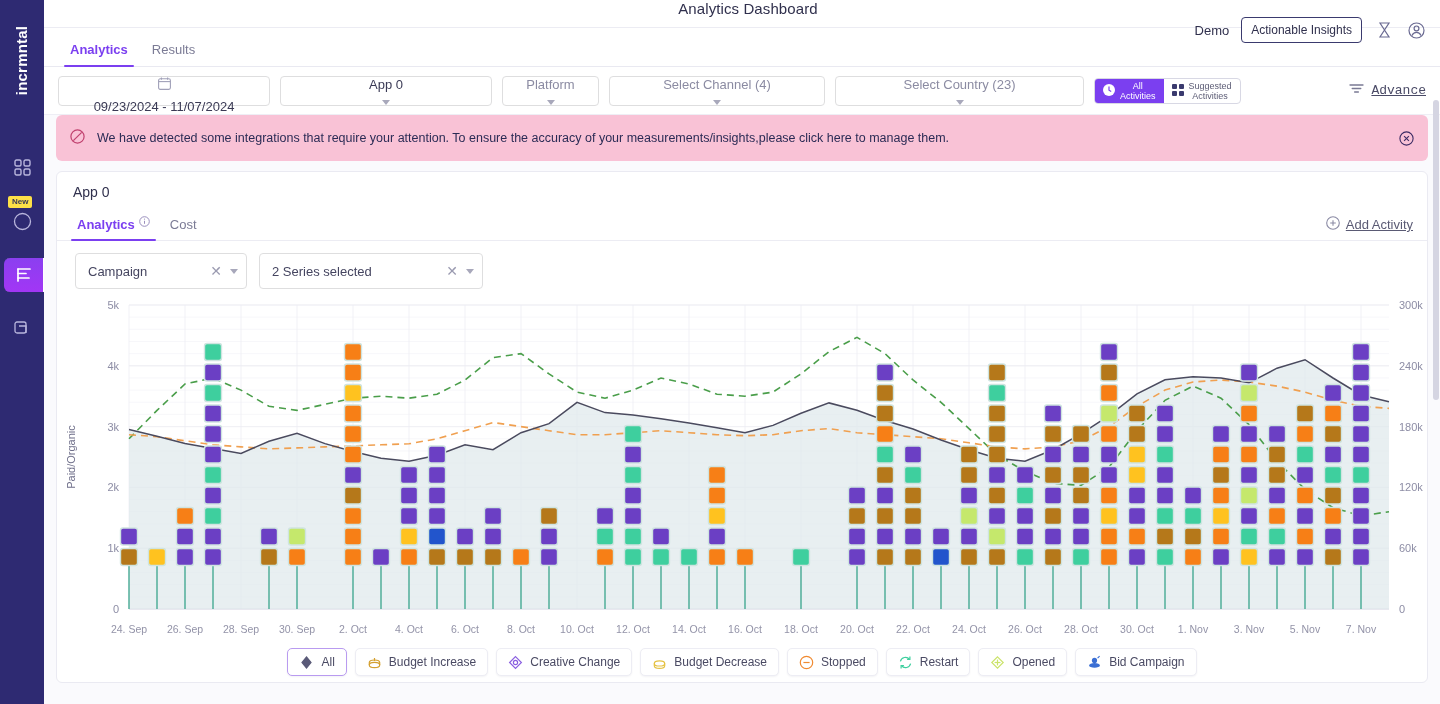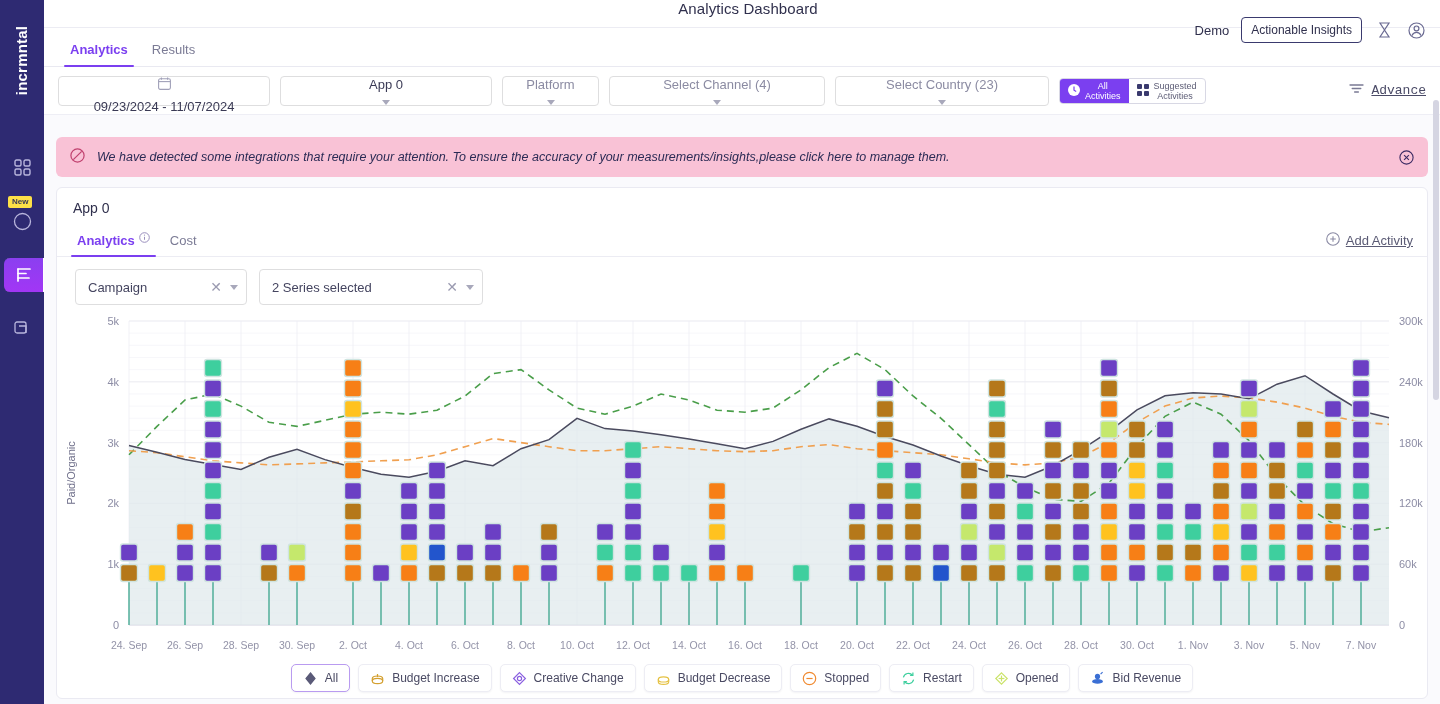--- a/index.html
+++ b/index.html
@@ -104,42 +104,42 @@
     height: 30px; border: 1px solid #dededf; border-radius: 4px;
     background: #fff; display: flex; align-items: center;
     font-size: 13px; color: #5c5c75; padding: 0 9px; gap: 6px; cursor: pointer; flex-direction: column;
   }
   .ctrl .cval { color: #3a3a55; }
   .ctrl .cph { color: #8b8ba2; }
   .ctrl.w-date { width: 212px; }
   .ctrl.w-app  { width: 212px; justify-content: space-between; }
   .ctrl.w-plat { width: 97px; justify-content: space-between; }
   .ctrl.w-chan { width: 216px; justify-content: space-between; }
-  .ctrl.w-ctry { width: 214px; justify-content: space-between; }
+  .ctrl.w-ctry { width: 249px; justify-content: space-between; }
   .caret { width: 0; height: 0; border-left: 4px solid transparent; border-right: 4px solid transparent; border-top: 5px solid #a8a8bb; }
 
   .seg {
     display: flex; border: 1px solid #d8d8e4; border-radius: 4px; overflow: hidden;
     height: 26px; cursor: pointer; background: #fff;
   }
   .seg-part { display: flex; align-items: center; gap: 5px; padding: 0 8px; font-size: 9px; line-height: 10px; }
   .seg-part.on { background: #7b3ff0; color: #fff; }
   .seg-part.off { color: #5c5c75; }
   .seg-part .tw { text-align: center; }
   .advance {
     margin-left: auto; display: flex; align-items: center; gap: 7px;
     font-size: 13px; color: #4a4a66; cursor: pointer; font-family: Liberation Mono, monospace;
   }
   .advance .txt { text-decoration: underline; }
 
   
   .alert {
-    margin: 22px 12px 0 12px; height: 40px;
+    margin: 0 12px 0 12px; height: 46px;
     background: #f9c2d6; border-radius: 6px;
-    display: flex; align-items: center; padding: 0 14px; gap: 12px; font-style: italic;
+    display: flex; align-items: center; padding: 0 14px; gap: 12px;
   }
   .alert-text { font-size: 12.5px; color: #2b2b55; }
   .alert-close { margin-left: auto; cursor: pointer; display: flex; }
 
   
   .card {
     margin: 10px 12px 0 12px;
     background: #fff; border: 1px solid #eaeaf2;
     border-radius: 6px; height: 512px;
     display: flex; flex-direction: column;
@@ -915,21 +915,21 @@
             <span>Opened</span>
           </div>
           <div class="lg">
             <span style="display: flex;">
               <svg width="15" height="15" viewBox="0 0 15 15" fill="none" stroke="#3b6fd4" stroke-width="1.2">
                 <ellipse cx="7.5" cy="10.4" rx="5.4" ry="2.4" fill="#3b6fd4" stroke="none"></ellipse>
                 <circle cx="7.5" cy="5.4" r="2.6" fill="#3b6fd4" stroke="none"></circle>
                 <path d="M10.6 3.2 l2 -2" stroke="#3b6fd4"></path>
               </svg>
             </span>
-            <span>Bid Revenue</span>
+            <span>Bid Campaign</span>
           </div>
         </div>
     </div>
 
     <div class="pagescroll">
       <div class="thumb"></div>
     </div>
   </div>
 </div>
 

